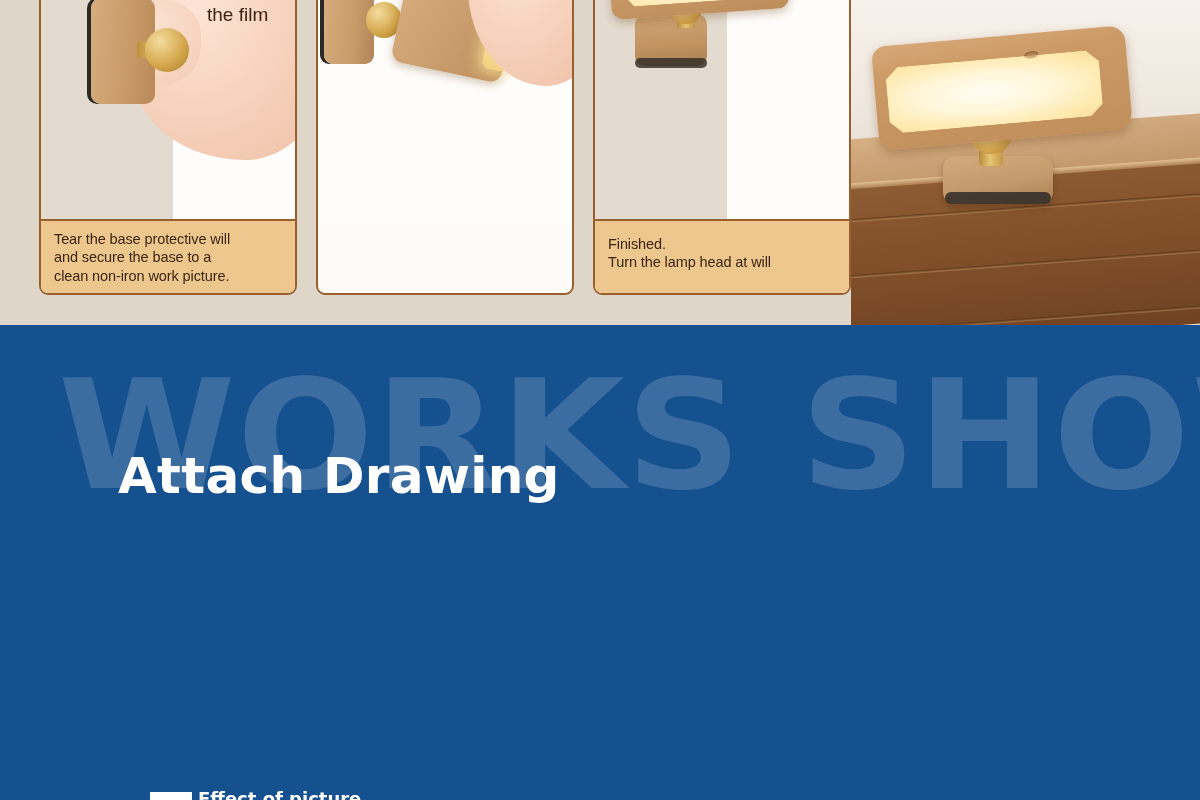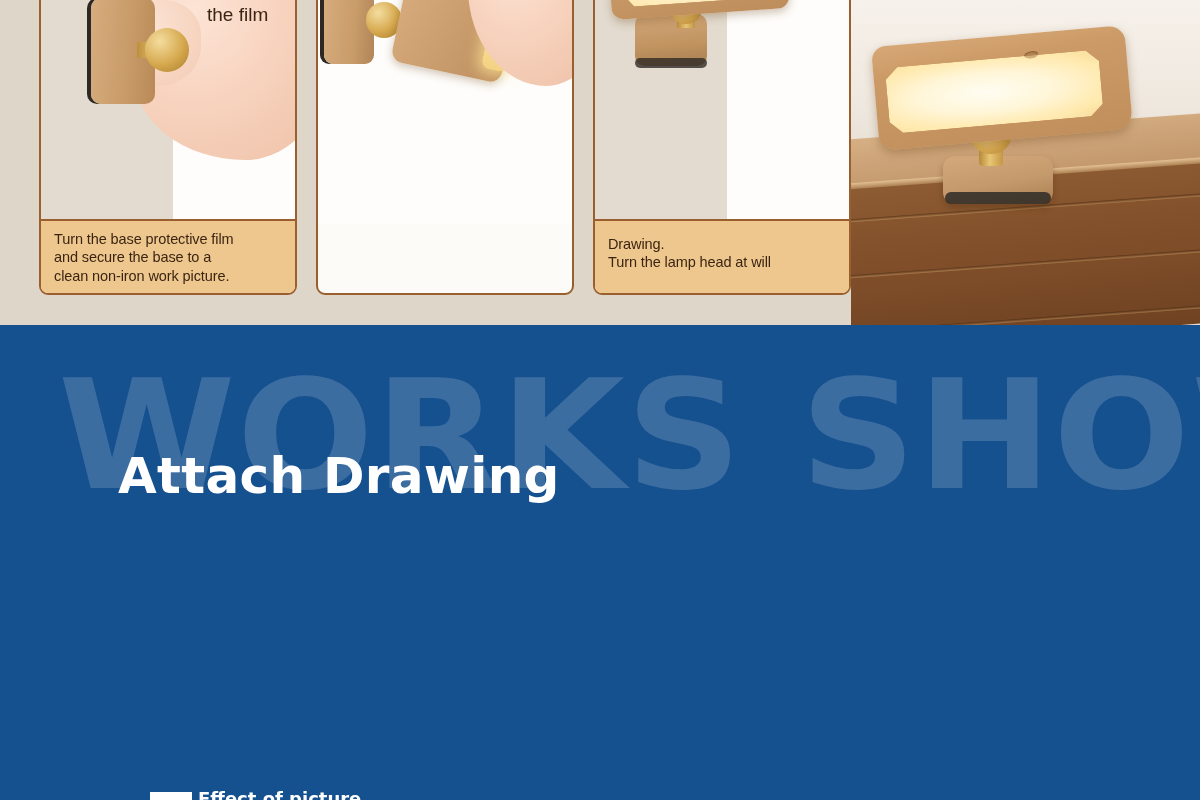--- a/index.html
+++ b/index.html
@@ -255,21 +255,21 @@
     <div class="panel-img">
       <div class="split-left"></div>
       <div class="split-right"></div>
 
       <div class="hand1"></div>
       <div class="base1"></div>
       <div class="knob1stem"></div>
       <div class="knob1"></div>
     </div>
     <div class="caption c1">
-      <span class="caption-line">Turn the base protective film</span>
+      <span class="caption-line">Tear the base protective will</span>
       <span class="caption-line">and secure the base to a</span>
       <span class="caption-line">clean non-iron work picture.</span>
     </div>
   </div>
 
   <div class="panel p2">
     <div class="panel-img">
       <div class="split-right" style="left:0;width:100%;"></div>
 
       <svg class="arrow2" viewBox="0 0 56 52">
@@ -293,21 +293,21 @@
       <div class="base3"></div>
       <div class="base3pad"></div>
       <div class="stem3"></div>
       <div class="ball3"></div>
       <div class="lamp3">
         <div class="lamp3glow"></div>
 
       </div>
     </div>
     <div class="caption c3">
-      <span class="caption-line">Drawing.</span>
+      <span class="caption-line">Finished.</span>
       <span class="caption-line">Turn the lamp head at will</span>
     </div>
   </div>
 
   <div class="top-cut-text" style="left:207px;top:-18px;">Remove
 the film</div>
 
 </div>
 
 <div class="blue-section">

